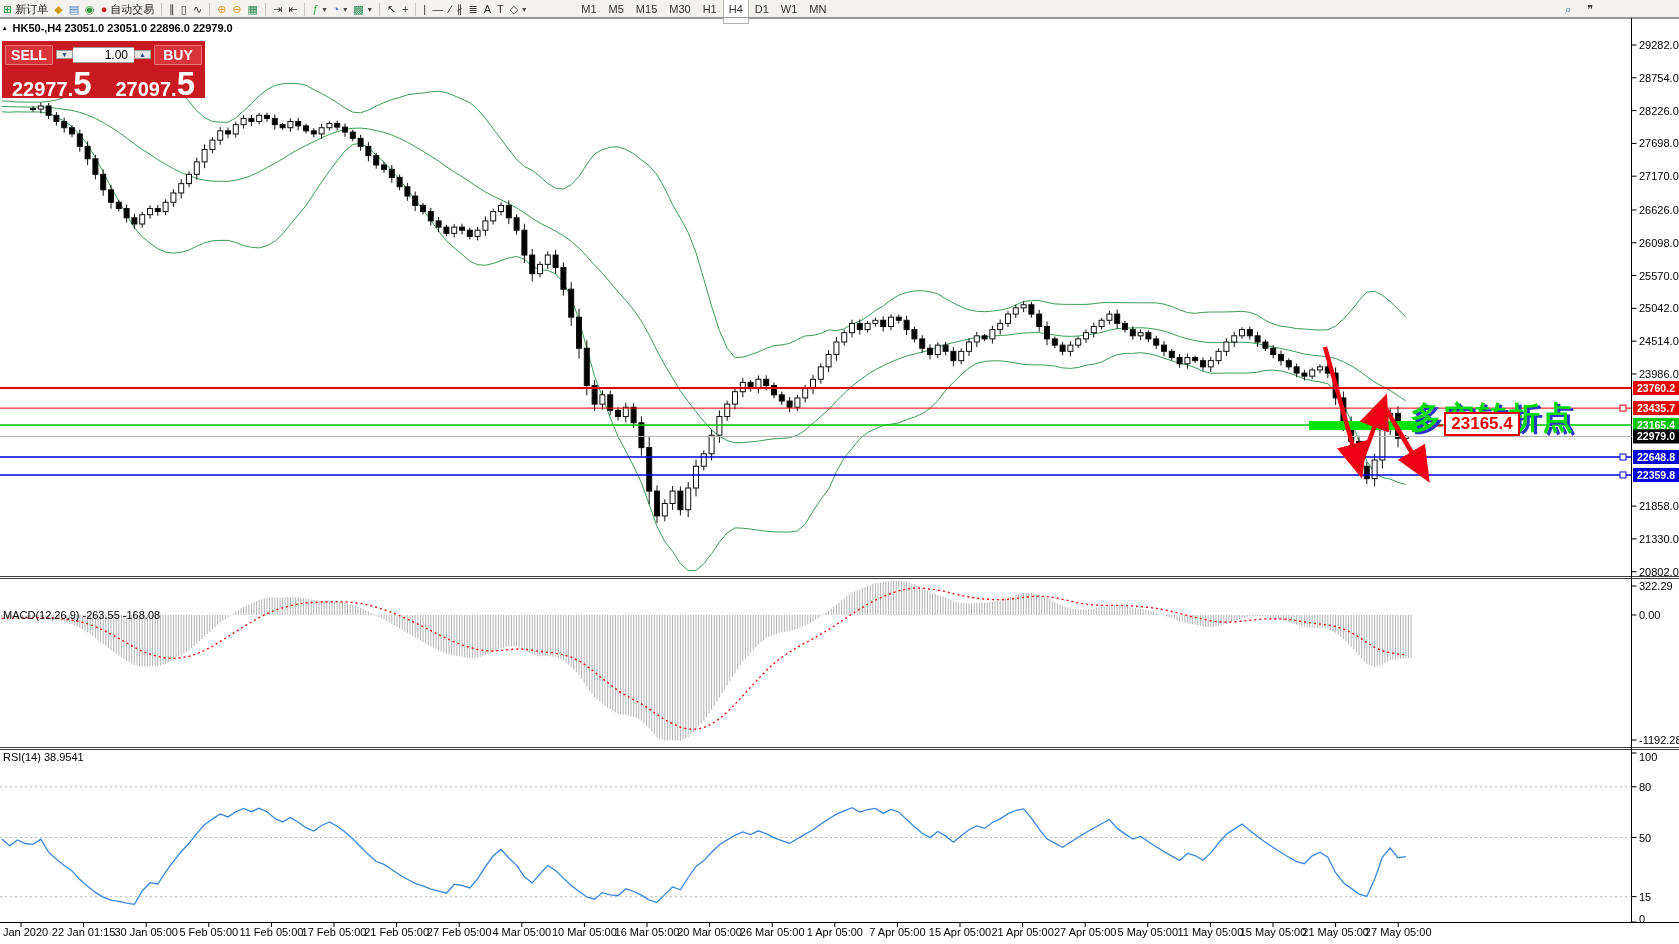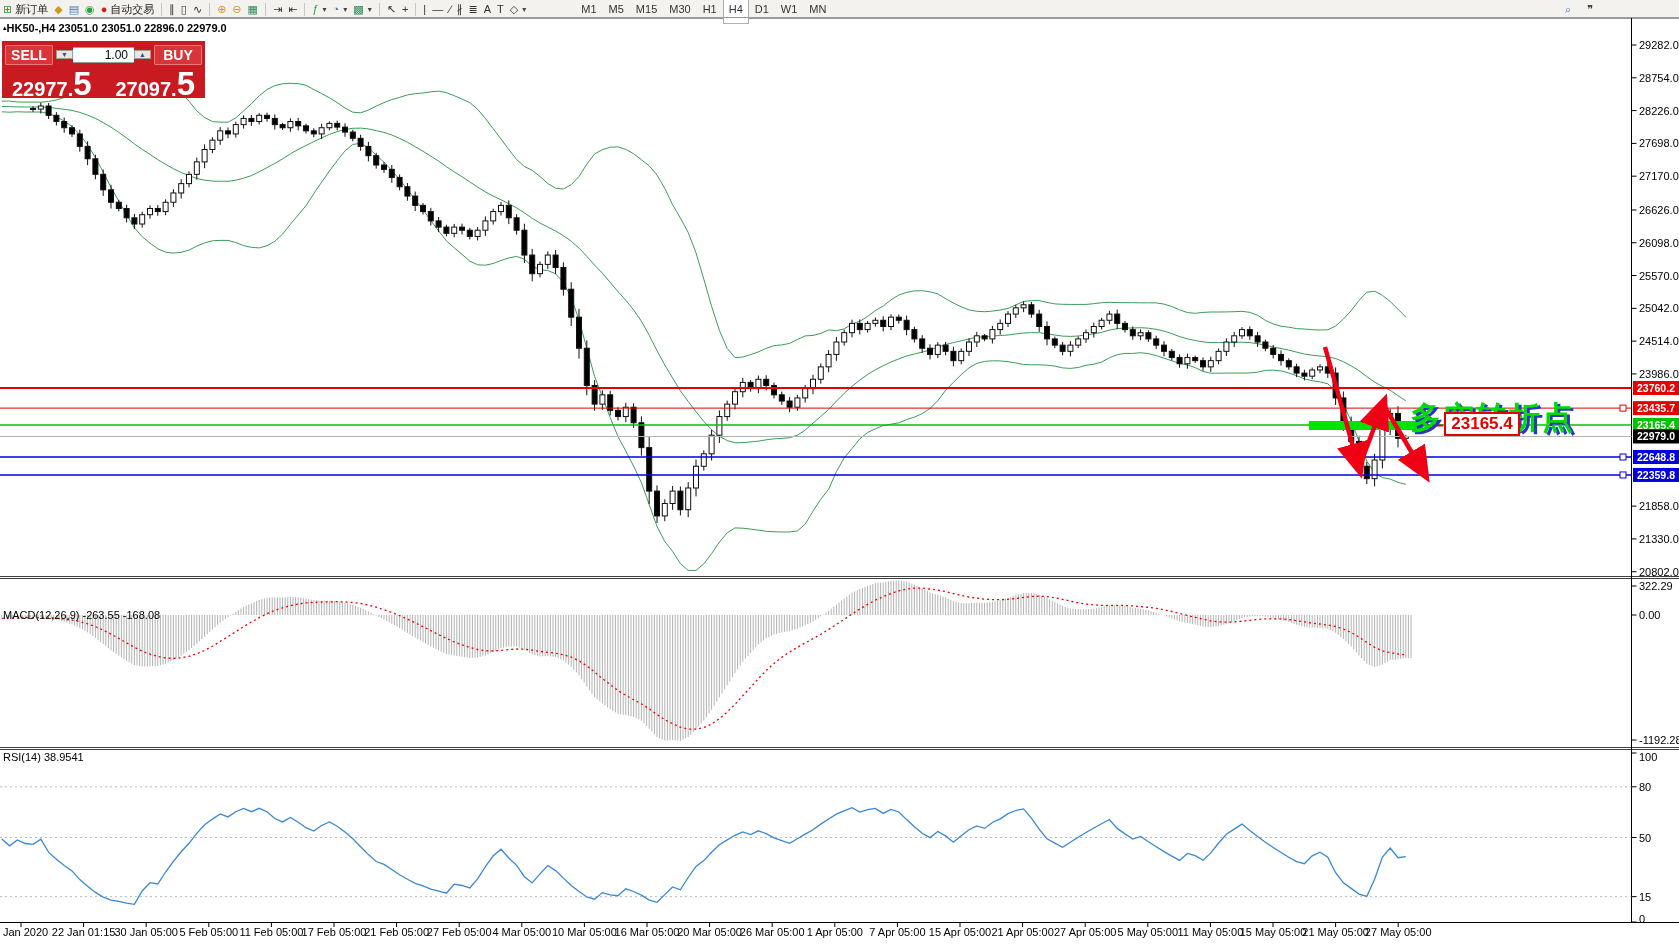--- a/index.html
+++ b/index.html
@@ -13,21 +13,21 @@
   .sep{width:1px;height:13px;background:#c6c6c6;margin:0 4px;}
   .tf{padding:1px 6px;color:#333;}
   .tf.active{background:#fff;border:1px solid #b0b0b0;padding:8px 5px;}
   .tfgroup{display:flex;align-items:center;margin-left:46px;}
   .rgroup{margin-left:auto;margin-right:86px;display:flex;gap:16px;align-items:center;}
   .dd{font-size:8px;color:#444;margin-left:1px;}
   .ic-green{color:#2f9e3f}.ic-gold{color:#cf9a22}.ic-blue{color:#4a7ec0}.ic-red{color:#cc2222}
   .ic-teal{color:#2e8b57}.ic-dark{color:#333}
   
   #chart-title{position:absolute;left:3px;top:22px;font-size:11px;font-weight:bold;color:#000;
-    display:flex;align-items:center;z-index:5;}
+    display:flex;align-items:center;gap:6px;z-index:5;}
   #chart-title .tri{font-size:7px;}
   
   #trade-panel{position:absolute;left:2px;top:41px;width:203px;height:57px;background:#c81a20;z-index:6;}
   .tp-row1{display:flex;align-items:center;height:23px;padding-top:2px;}
   .tp-btn{width:46px;height:18px;margin:0 3px;background:#d8343a;color:#fff;font-size:14px;font-weight:bold;
     display:flex;align-items:center;justify-content:center;border:1px solid #e8777b;border-radius:1px;}
   .tp-spin{flex:1;height:19px;display:flex;align-items:center;}
   .spin-btn{width:15px;background:#e8e6e2;border:1px solid #9a9a9a;color:#33518e;font-size:7px;
     display:flex;align-items:center;justify-content:center;}
   .vol{flex:1;background:#fff;border-top:1px solid #9a9a9a;border-bottom:1px solid #9a9a9a;

